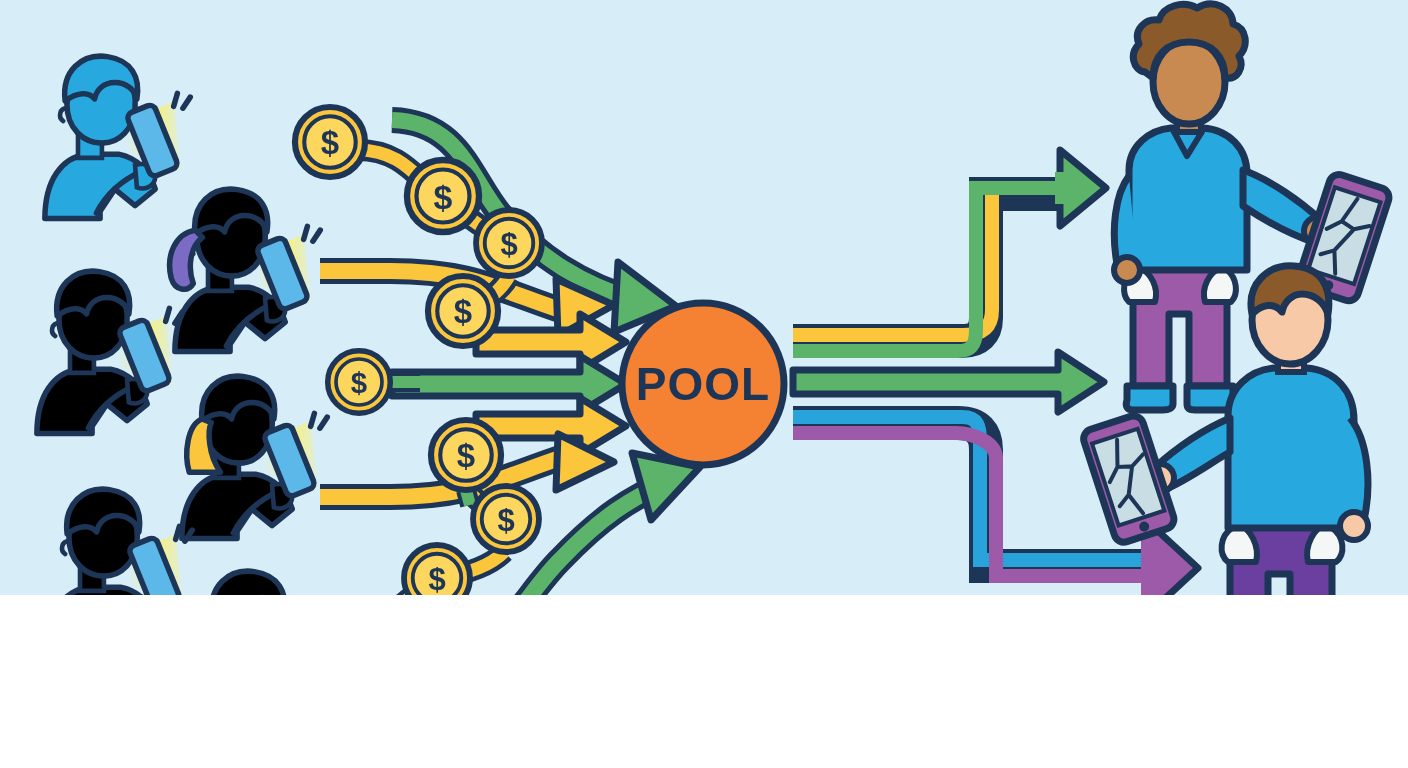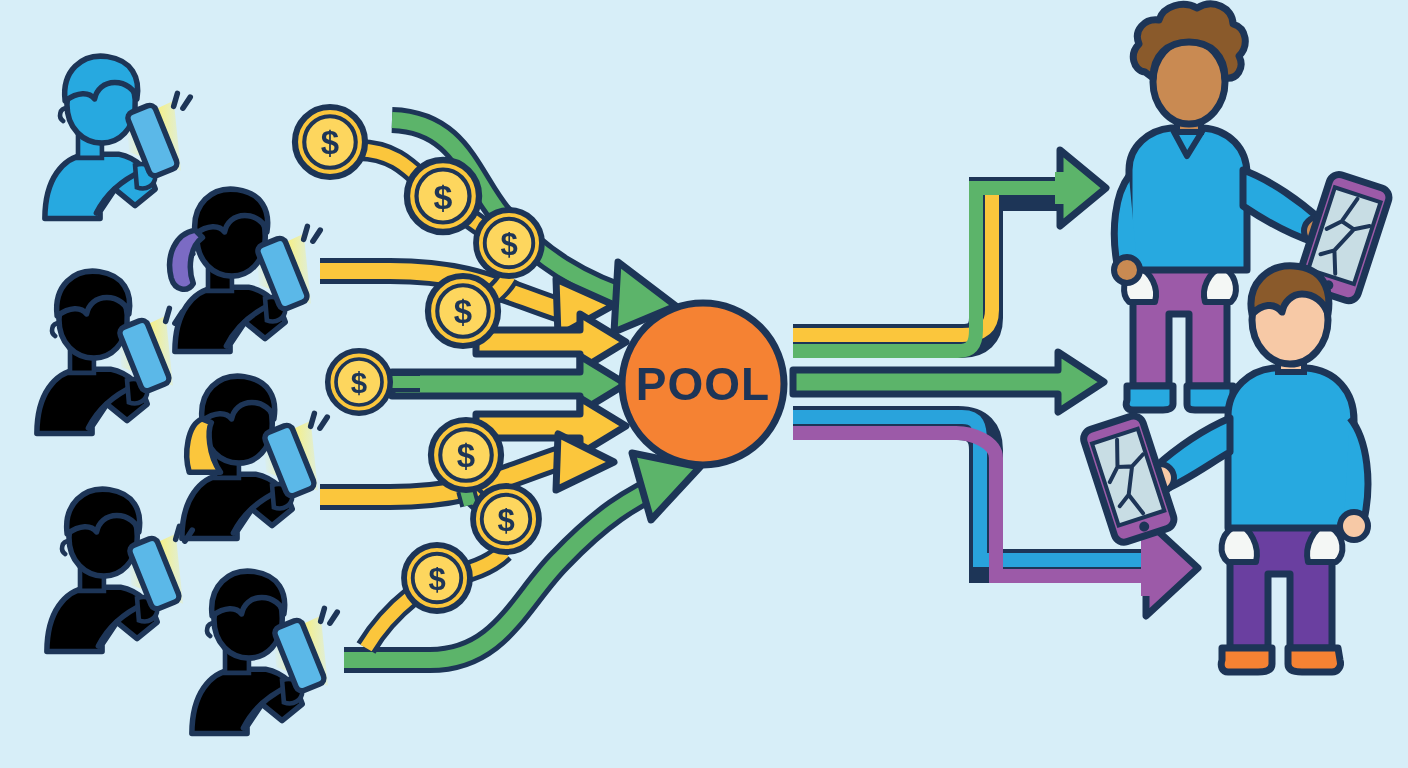--- a/index.html
+++ b/index.html
@@ -7,21 +7,21 @@
     margin: 0;
     padding: 0;
     background: #ffffff;
   }
   body {
     font-family: "Liberation Sans", sans-serif;
   }
   #stage {
     position: relative;
     width: 1408px;
-    height: 768px;
+    height: 595px;
     overflow: hidden;
   }
   #stage svg {
     display: block;
     width: 1408px;
     height: 768px;
   }
   .pool-label {
     font-family: "Liberation Sans", sans-serif;
     font-weight: bold;

